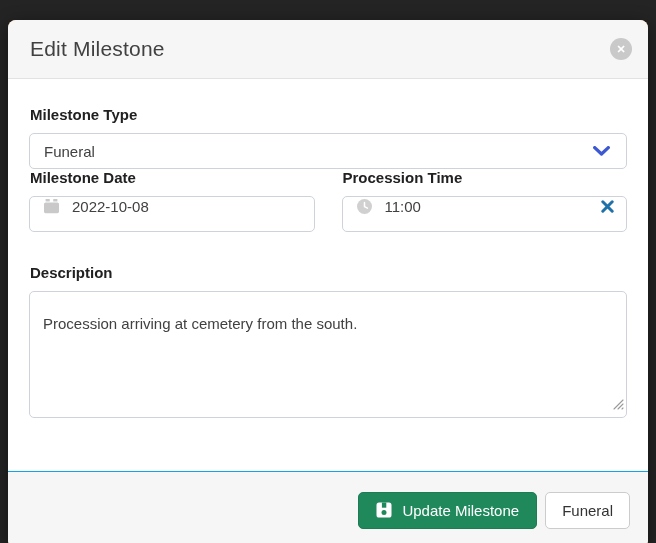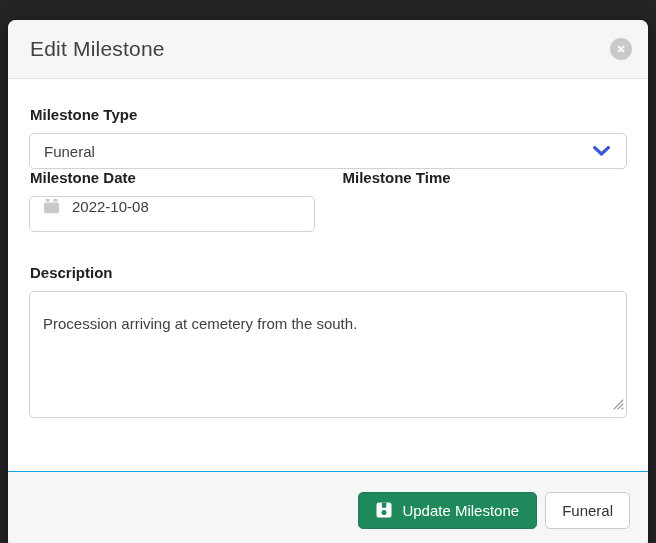--- a/index.html
+++ b/index.html
@@ -118,21 +118,37 @@
               <rect x="0" y="3.6" width="15" height="10.6" rx="1.6" fill="#c9c9c9"></rect>
               <rect x="1.6" y="0" width="4.2" height="2.5" rx="0.6" fill="#c9c9c9"></rect>
               <rect x="9.2" y="0" width="4.2" height="2.5" rx="0.6" fill="#c9c9c9"></rect>
             </svg>
           </span>
           <span>2022-10-08</span>
         </div>
       </div>
 
       <div>
-        <label class="field-label">Milestone Time</label>
+        <label class="field-label">Procession Time</label>
+        <div class="input-box">
+          <span class="lead-icon">
+            <svg width="15" height="15" viewBox="0 0 15 15">
+              <circle cx="7.5" cy="7.5" r="7.5" fill="#d0d0d0"></circle>
+              <path d="M7.5 3.6 L7.5 7.7 L10.4 9.2" fill="none" stroke="#fff" stroke-width="1.5" stroke-linecap="round" stroke-linejoin="round"></path>
+            </svg>
+          </span>
+          <span>11:00</span>
+          <button class="clear-x">
+            <span style="display:flex;">
+              <svg width="13" height="13" viewBox="0 0 13 13">
+                <path d="M1.8 1.8 L11.2 11.2 M11.2 1.8 L1.8 11.2" stroke="#1f71a9" stroke-width="3" stroke-linecap="round"></path>
+              </svg>
+            </span>
+          </button>
+        </div>
       </div>
     </div>
 
     <div class="desc-section">
       <label class="field-label">Description</label>
       <div class="desc-wrap">
         <textarea class="desc" spellcheck="false" style="">Procession arriving at cemetery from the south.</textarea>
         <span class="grip">
           <svg width="12" height="12" viewBox="0 0 12 12">
             <path d="M11 2 L2 11 M11 6 L6 11 M11 10 L10 11" stroke="#9a9a9a" stroke-width="1.1" stroke-linecap="round"></path>

